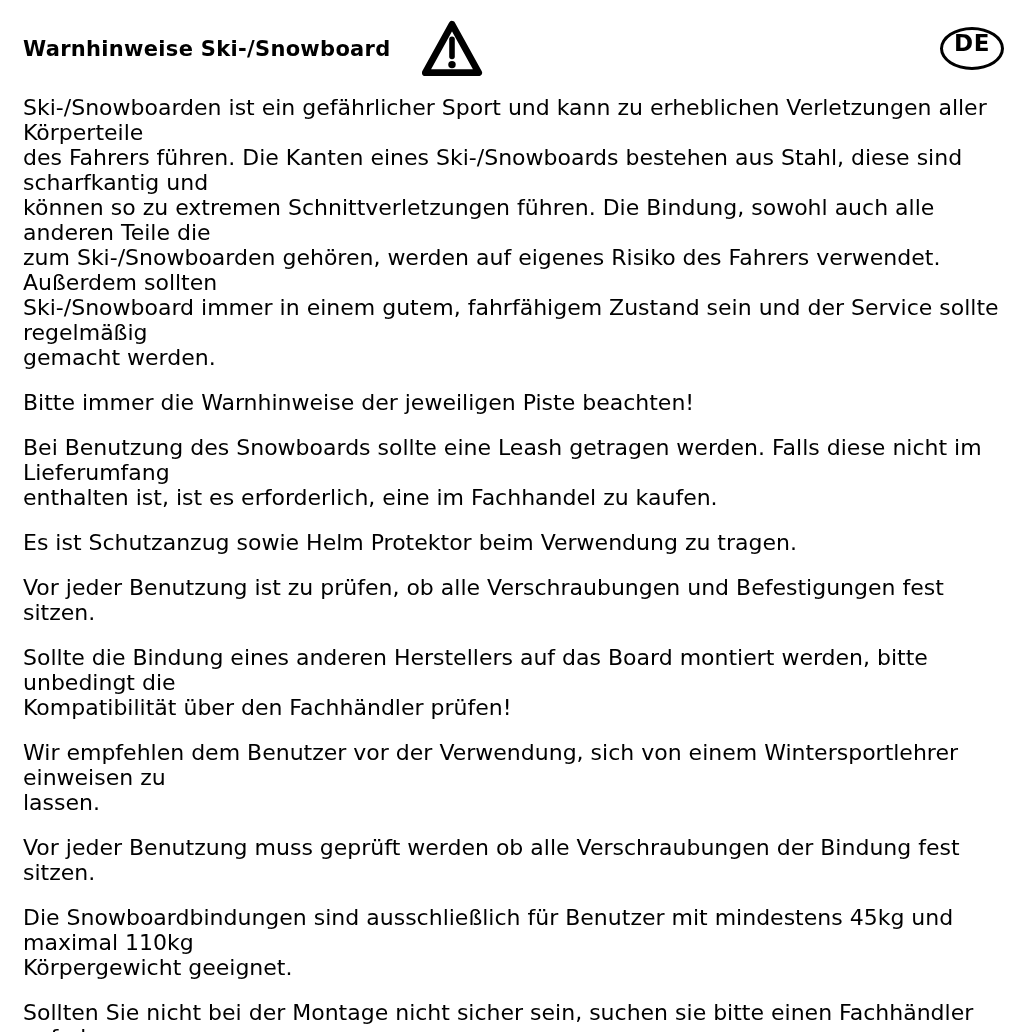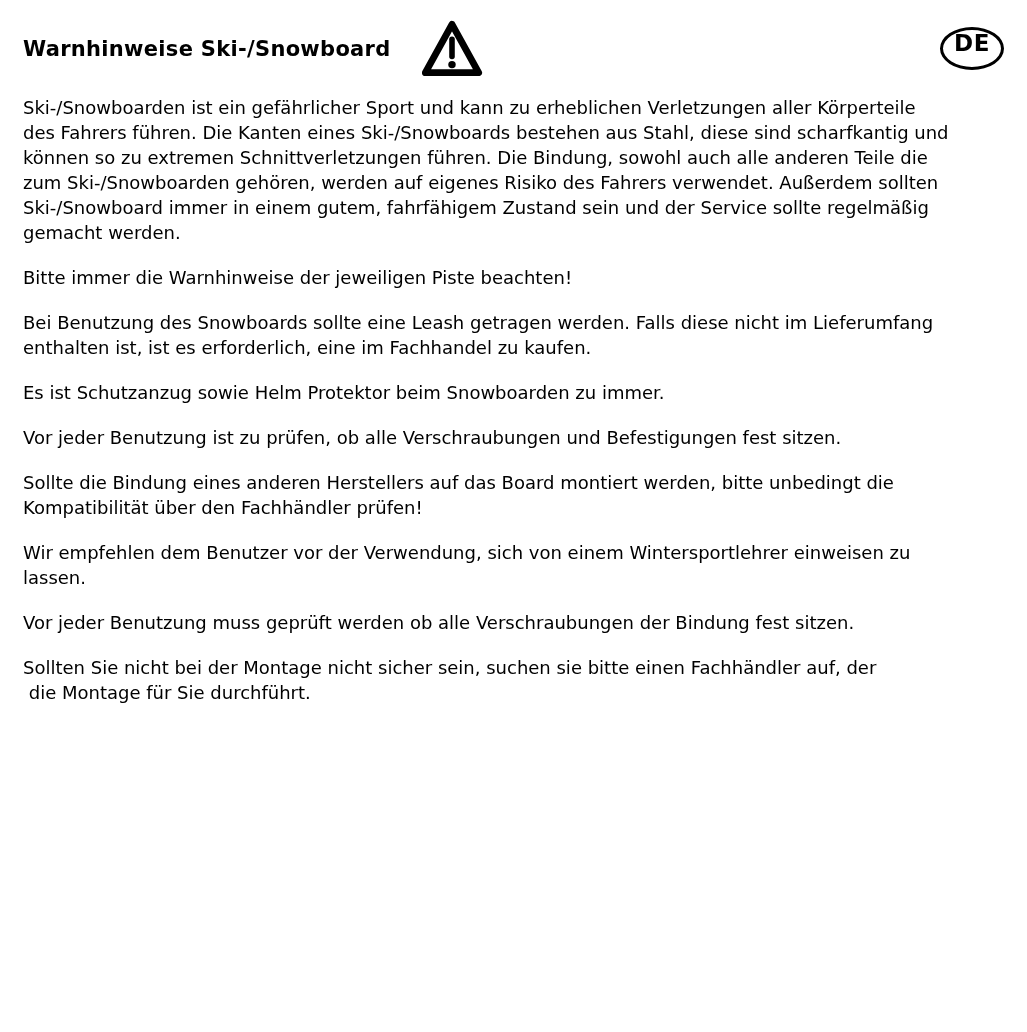--- a/index.html
+++ b/index.html
@@ -43,21 +43,21 @@
     border: 3.5px solid #000000;
     border-radius: 50%;
     display: flex;
     justify-content: center;
     font-weight: bold;
     font-size: 23px;
     letter-spacing: 0.5px;
     flex: 0 0 auto;
   }
   .para {
-    font-size: 18px;
+    font-size: 22px;
     line-height: 25px;
     margin: 0 0 20px 0;
     white-space: pre-wrap;
   }
   .header-row.second {
     margin-top: 0;
     gap: 24px;
   }
 </style>
 </head>
@@ -79,25 +79,27 @@
 
   <p class="para">Ski-/Snowboarden ist ein gefährlicher Sport und kann zu erheblichen Verletzungen aller Körperteile
 des Fahrers führen. Die Kanten eines Ski-/Snowboards bestehen aus Stahl, diese sind scharfkantig und
 können so zu extremen Schnittverletzungen führen. Die Bindung, sowohl auch alle anderen Teile die
 zum Ski-/Snowboarden gehören, werden auf eigenes Risiko des Fahrers verwendet. Außerdem sollten
 Ski-/Snowboard immer in einem gutem, fahrfähigem Zustand sein und der Service sollte regelmäßig
 gemacht werden.</p>
   <p class="para">Bitte immer die Warnhinweise der jeweiligen Piste beachten!</p>
   <p class="para">Bei Benutzung des Snowboards sollte eine Leash getragen werden. Falls diese nicht im Lieferumfang
 enthalten ist, ist es erforderlich, eine im Fachhandel zu kaufen.</p>
-  <p class="para">Es ist Schutzanzug sowie Helm Protektor beim Snowboarden zu immer.</p>
+  <p class="para">Es ist Schutzanzug sowie Helm Protektor beim Verwendung zu tragen.</p>
   <p class="para">Vor jeder Benutzung ist zu prüfen, ob alle Verschraubungen und Befestigungen fest sitzen.</p>
   <p class="para">Sollte die Bindung eines anderen Herstellers auf das Board montiert werden, bitte unbedingt die
 Kompatibilität über den Fachhändler prüfen!</p>
   <p class="para">Wir empfehlen dem Benutzer vor der Verwendung, sich von einem Wintersportlehrer einweisen zu
 lassen.</p>
 
 
   <p class="para">Vor jeder Benutzung muss geprüft werden ob alle Verschraubungen der Bindung fest sitzen.</p>
+  <p class="para">Die Snowboardbindungen sind ausschließlich für Benutzer mit mindestens 45kg und maximal 110kg
+Körpergewicht geeignet.</p>
   <p class="para">Sollten Sie nicht bei der Montage nicht sicher sein, suchen sie bitte einen Fachhändler auf, der
  die Montage für Sie durchführt.</p>
 
 </div>
 
 </body></html>

